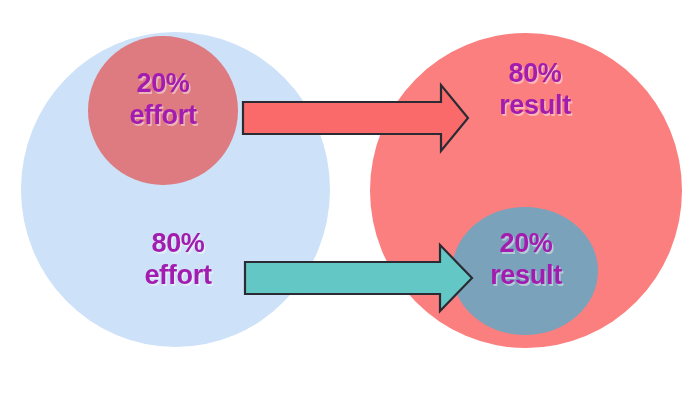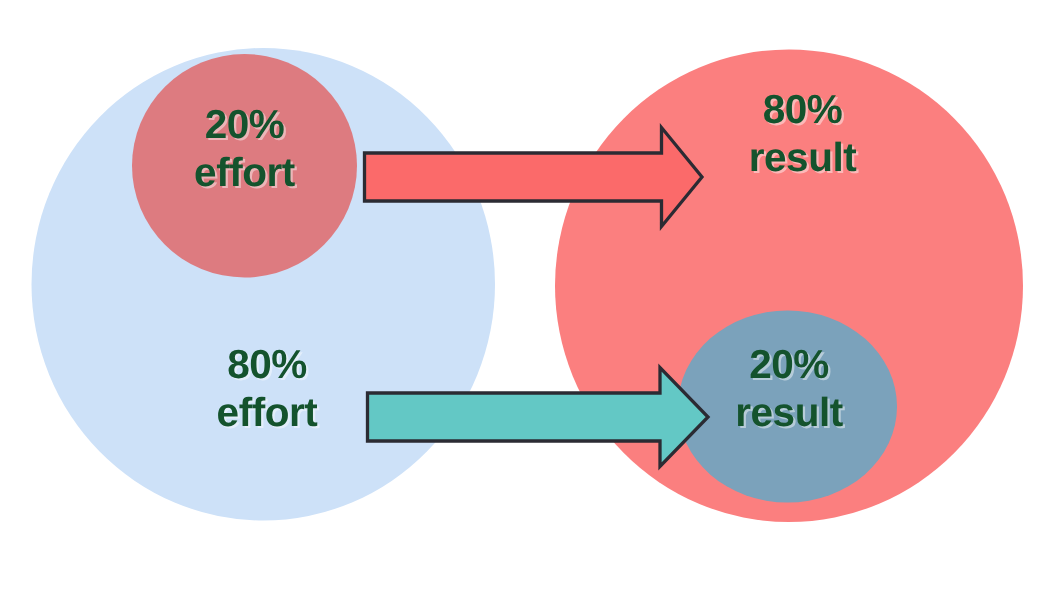--- a/index.html
+++ b/index.html
@@ -24,21 +24,21 @@
     width: 698px;
     height: 400px;
   }
   .label {
     position: absolute;
     text-align: center;
     font-family: "Liberation Sans", sans-serif;
     font-weight: bold;
     font-size: 27px;
     line-height: 1.18;
-    color: #14532d;
+    color: #a21caf;
     letter-spacing: -0.3px;
     text-shadow: 1.5px 1.5px 0 rgba(255,255,255,0.45);
     white-space: nowrap;
     pointer-events: none;
   }
   .label .ln {
     display: block;
   }
   #label-effort-20  { left:  83px; top:  68px; width: 160px; }
   #label-result-80  { left: 455px; top:  58px; width: 160px; }

